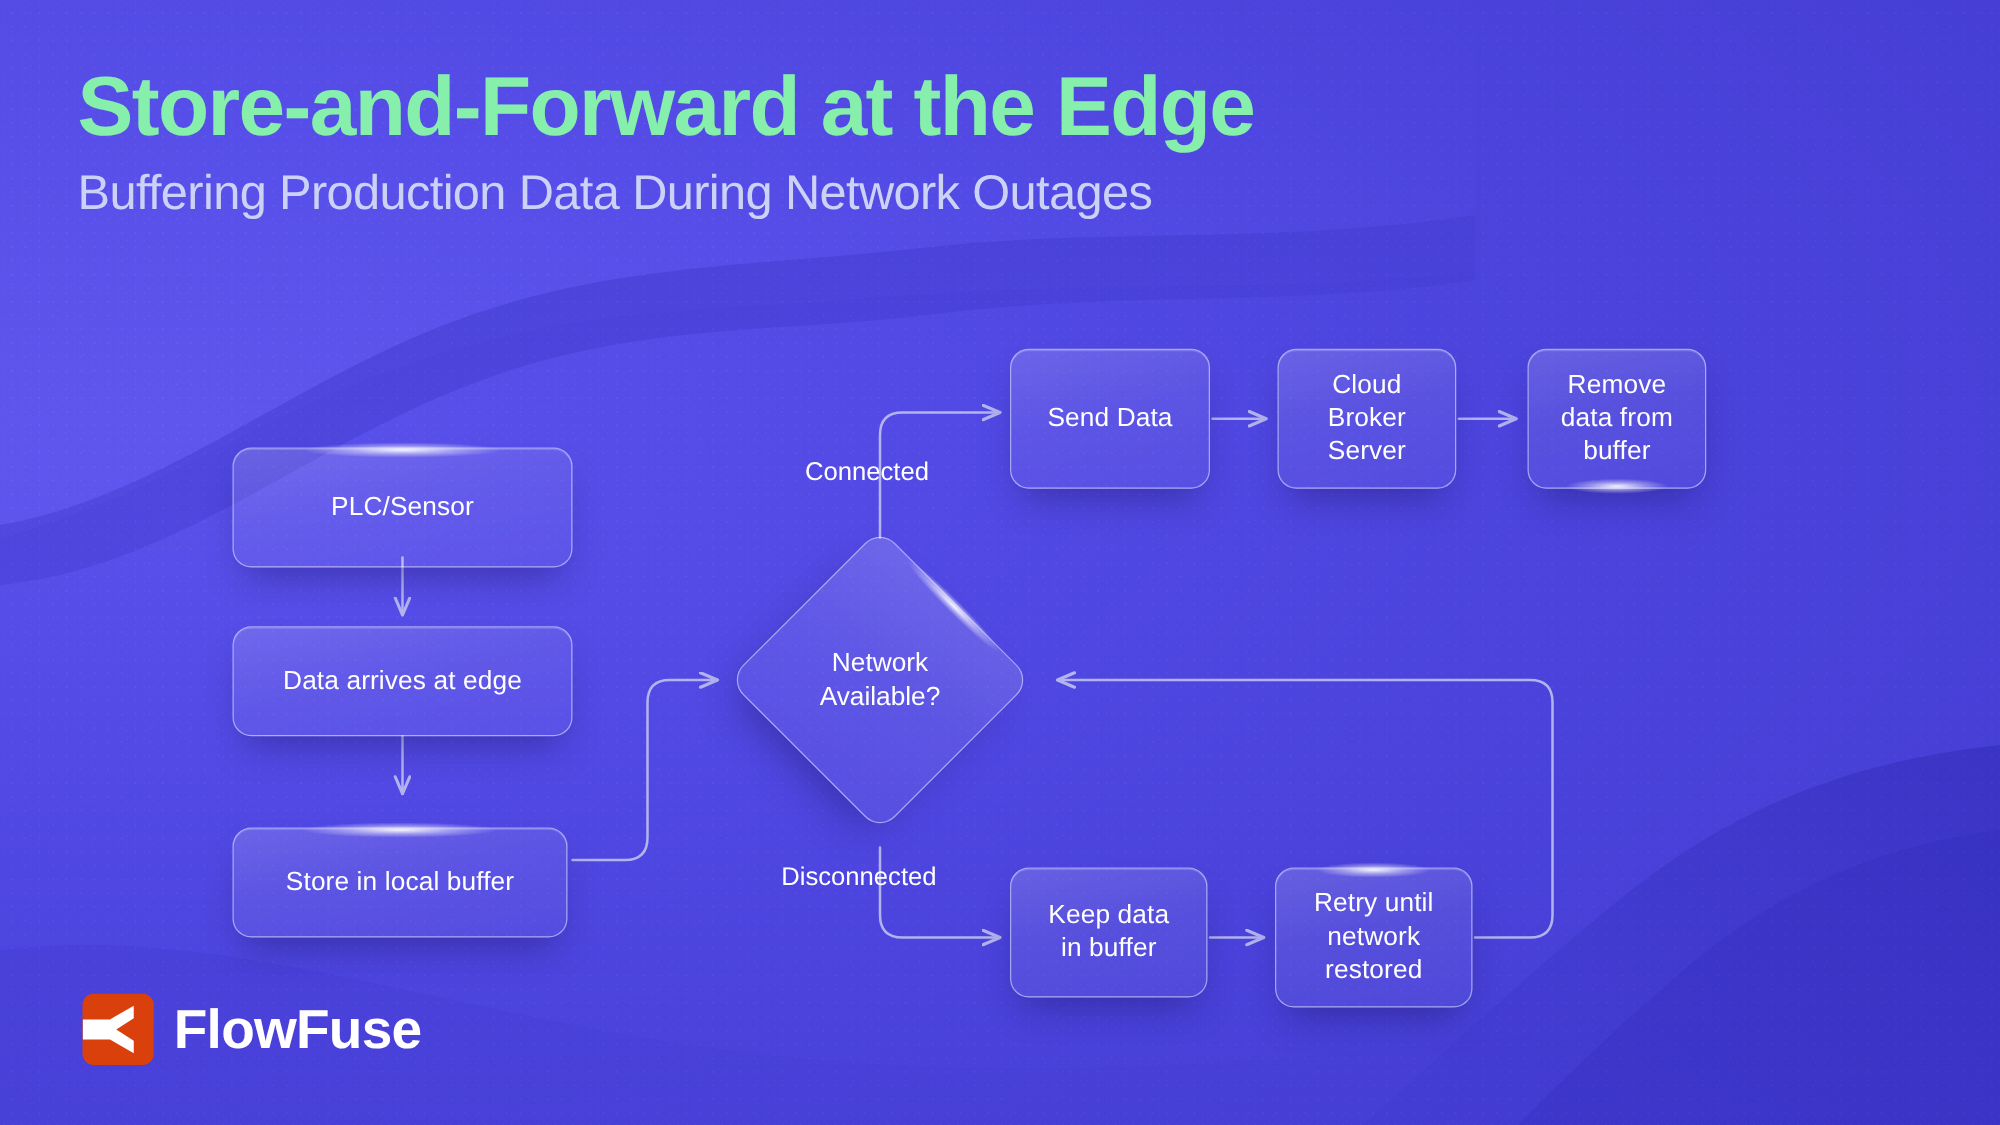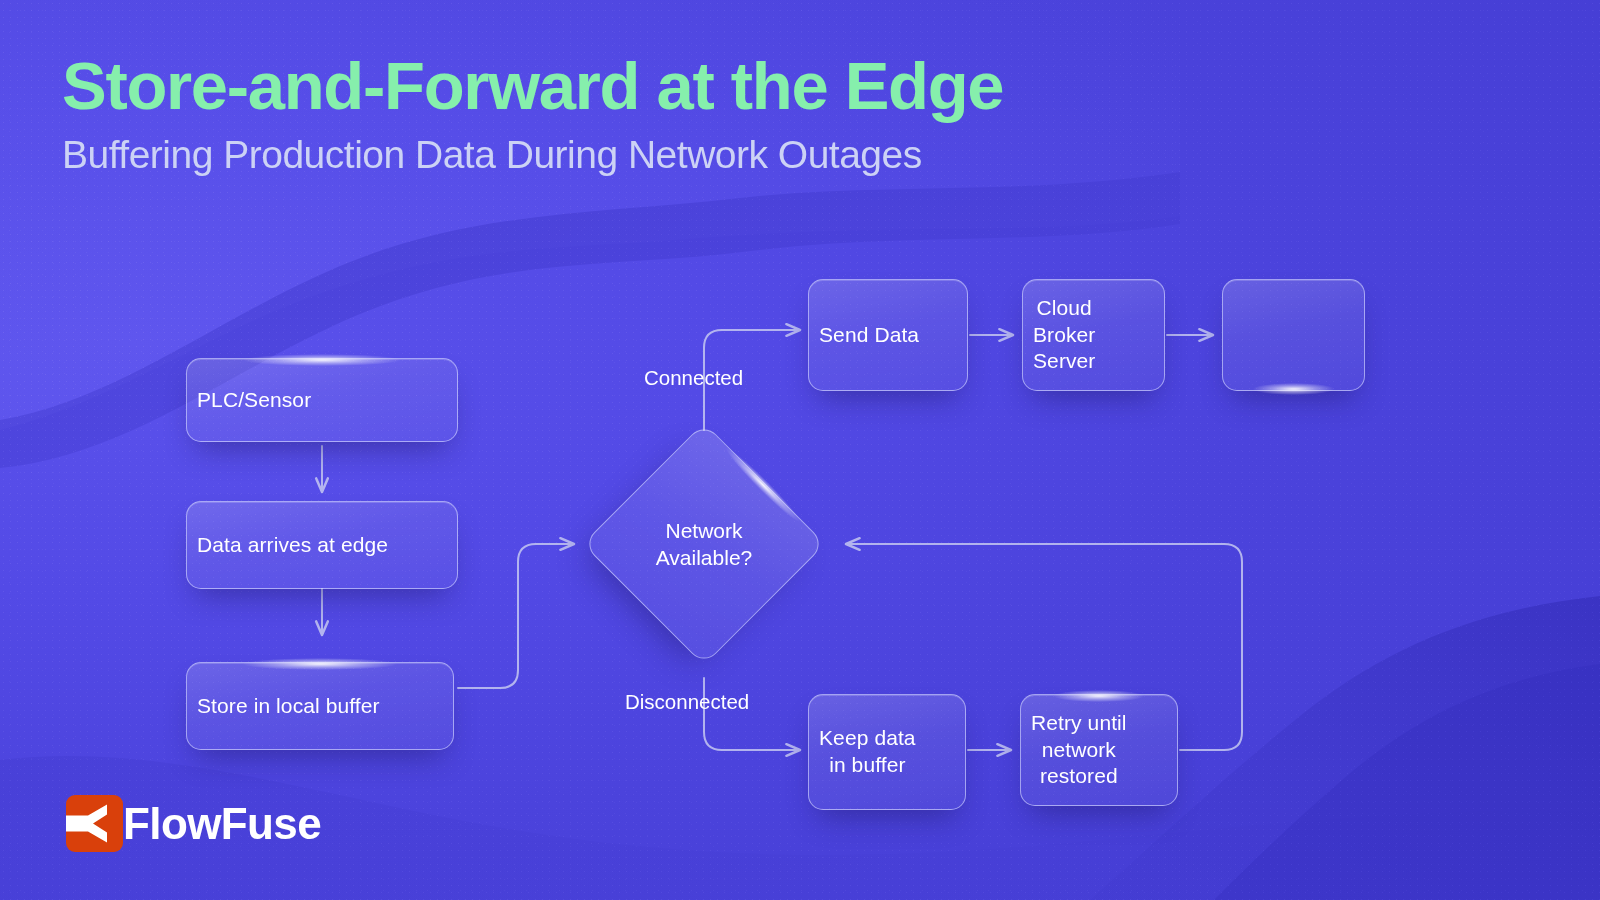--- a/index.html
+++ b/index.html
@@ -39,21 +39,21 @@
     font-size:39px; font-weight:400; color:#ccd2f5;
     letter-spacing:-.5px; line-height:1.12; margin-top:12px; white-space:nowrap;
   }
 
   
   #diagram { position:absolute; inset:0; z-index:3; }
   #edges { position:absolute; inset:0; z-index:2; }
 
   .node {
     position:absolute; z-index:4;
-    display:flex; align-items:center; text-align:center;
+    display:flex; align-items:center; justify-content:center; text-align:center;
     color:#fff; font-size:21px; line-height:1.27; letter-spacing:.1px;
     border:1px solid rgba(214,218,255,.62);
     border-radius:15px;
     background:linear-gradient(168deg, rgba(255,255,255,.155) 0%, rgba(255,255,255,.075) 45%, rgba(255,255,255,.045) 100%);
     box-shadow:0 16px 30px -10px rgba(26,20,96,.45), inset 0 1px 0 rgba(255,255,255,.18);
     padding:6px 10px;
   }
   .node .glow {
     position:absolute; left:50%; transform:translateX(-50%);
     width:58%; height:12px; border-radius:50%;
@@ -83,21 +83,21 @@
     color:#fff; font-size:21px; line-height:1.28; text-align:center;
     white-space:pre-line; pointer-events:none;
   }
 
   .edge-label {
     position:absolute; z-index:5;
     color:#ffffff; font-size:20.5px; white-space:nowrap;
   }
 
   
-  #logo { position:absolute; left:66px; top:795px; z-index:6; display:flex; align-items:center; gap:0;justify-content:space-between; }
+  #logo { position:absolute; left:66px; top:795px; z-index:6; display:flex; align-items:center; gap:16px;justify-content:space-between; }
   #logo-mark { width:57px; height:57px; border-radius:9px; background:#d9400b; position:relative; overflow:hidden; }
   #logo-text { color:#fff; font-size:44px; font-weight:700; letter-spacing:-.6px; }
 </style>
 </head>
 <body>
 
 <div id="bg">
   <div id="bg-base"></div>
   <svg id="bg-waves" viewBox="0 0 1600 900" preserveAspectRatio="none">
     <defs>
@@ -151,21 +151,21 @@
       <path d="M1167,335 L1213,335" marker-end="url(#ah)"></path>
 
       <path d="M704,678 L704,732 Q704,750 722,750 L800,750" marker-end="url(#ah)"></path>
 
       <path d="M968,750 L1011,750" marker-end="url(#ah)"></path>
 
       <path d="M1180,750 L1224,750 Q1242,750 1242,732 L1242,562 Q1242,544 1224,544 L846,544" marker-end="url(#ah)"></path>
     </g>
   </svg>
 
-  <div class="node" style="left:186px; top:358px; width:272px; height:84px;">
+  <div class="node" style="left:186px; top:358px; width:272px; height:96px;">
     <span class="glow top"></span>
     <span>PLC/Sensor</span>
   </div>
 
   <div class="node" style="left:186px; top:501px; width:272px; height:88px;">
     <span>Data arrives at edge</span>
   </div>
 
   <div class="node" style="left:186px; top:644px; width:268px; height:88px;margin-top:18px;">
     <span class="glow top"></span>
@@ -183,23 +183,26 @@
   </div>
 
   <div class="node" style="left:1022px; top:279px; width:143px; height:112px; white-space:pre-line;">
     <span>Cloud
 Broker
 Server</span>
   </div>
 
   <div class="node" style="left:1222px; top:279px; width:143px; height:112px; white-space:pre-line;">
     <span class="glow bottom"></span>
-  </div>
-
-  <div class="node" style="left:808px; top:694px; width:158px; height:116px; white-space:pre-line;">
+    <span>Remove
+data from
+buffer</span>
+  </div>
+
+  <div class="node" style="left:808px; top:694px; width:158px; height:104px; white-space:pre-line;">
     <span>Keep data
 in buffer</span>
   </div>
 
   <div class="node" style="left:1020px; top:694px; width:158px; height:112px; white-space:pre-line;">
     <span class="glow top"></span>
     <span>Retry until
 network
 restored</span>
   </div>

